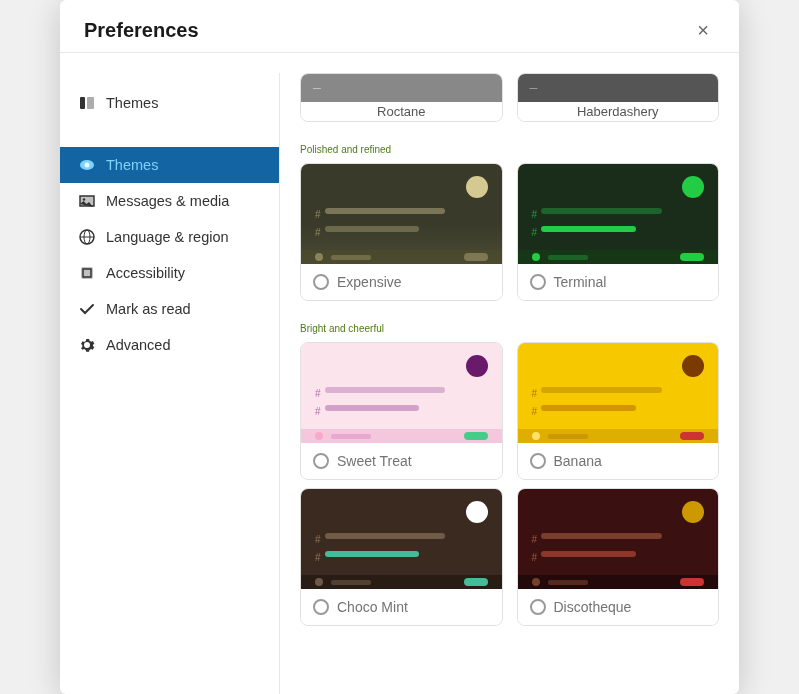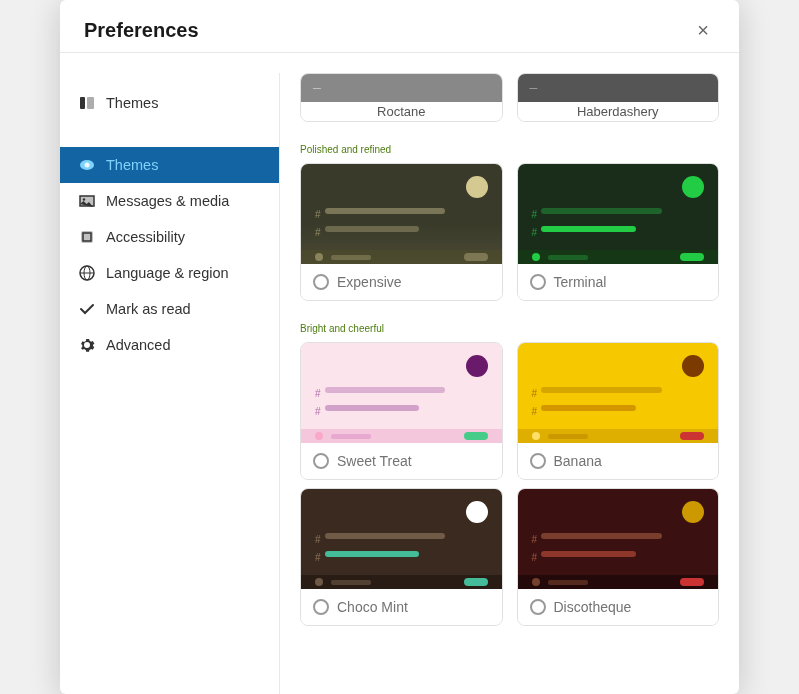--- a/index.html
+++ b/index.html
@@ -305,36 +305,36 @@
               <circle cx="5" cy="6.5" r="1.2"></circle>
               <path d="M1 11l3.5-3 3 3 2.5-2 4 5"></path>
             </svg>
         </span>
         <span>Messages &amp; media</span>
       </div>
 
       <div class="sidebar-item">
         <span class="icon">
           <svg width="16" height="16" viewBox="0 0 16 16" fill="currentColor">
-              <rect x="2" y="2" width="12" height="12" rx="2" opacity="0.3"></rect>
-              <path d="M4 4h8v8H4z" fill="none" stroke="currentColor" stroke-width="1.5"></path>
-            </svg>
-        </span>
-        <span>Accessibility</span>
-      </div>
-
-      <div class="sidebar-item">
-        <span class="icon">
-          <svg width="16" height="16" viewBox="0 0 16 16" fill="currentColor">
               <circle cx="8" cy="8" r="7" fill="none" stroke="currentColor" stroke-width="1.5"></circle>
               <ellipse cx="8" cy="8" rx="3" ry="7" fill="none" stroke="currentColor" stroke-width="1"></ellipse>
               <line x1="1" y1="8" x2="15" y2="8" stroke="currentColor" stroke-width="1"></line>
             </svg>
         </span>
         <span>Language &amp; region</span>
+      </div>
+
+      <div class="sidebar-item">
+        <span class="icon">
+          <svg width="16" height="16" viewBox="0 0 16 16" fill="currentColor">
+              <rect x="2" y="2" width="12" height="12" rx="2" opacity="0.3"></rect>
+              <path d="M4 4h8v8H4z" fill="none" stroke="currentColor" stroke-width="1.5"></path>
+            </svg>
+        </span>
+        <span>Accessibility</span>
       </div>
 
       <div class="sidebar-item">
         <span class="icon">
           <svg width="16" height="16" viewBox="0 0 16 16" fill="currentColor">
               <path d="M2 8l4 4 8-8" fill="none" stroke="currentColor" stroke-width="2" stroke-linecap="round"></path>
             </svg>
         </span>
         <span>Mark as read</span>
       </div>

